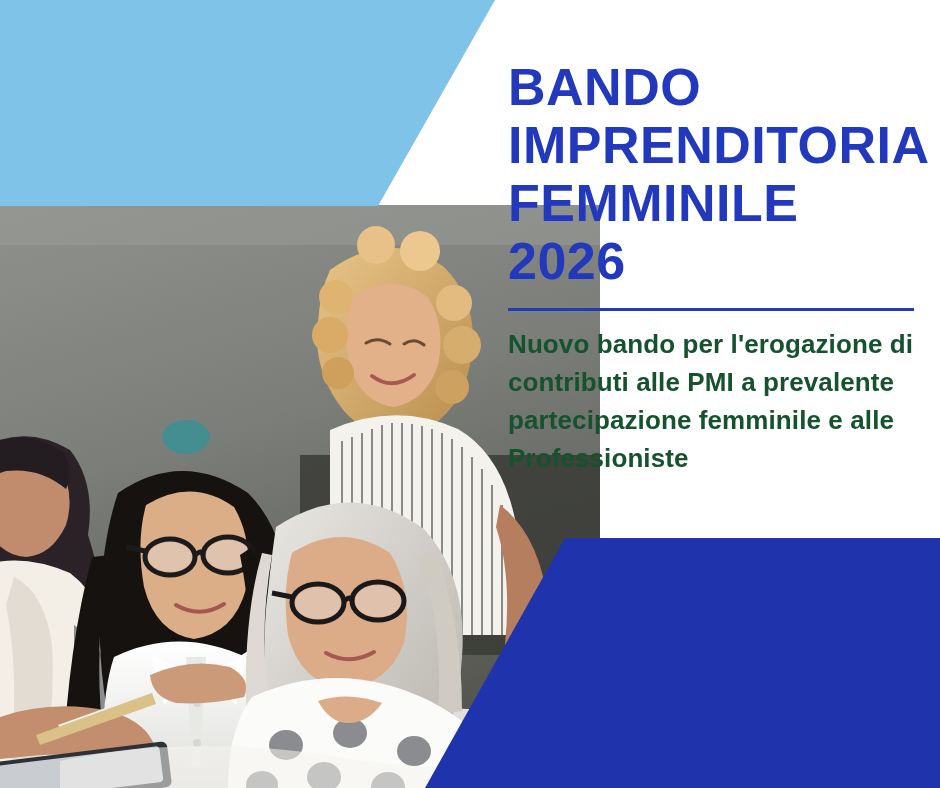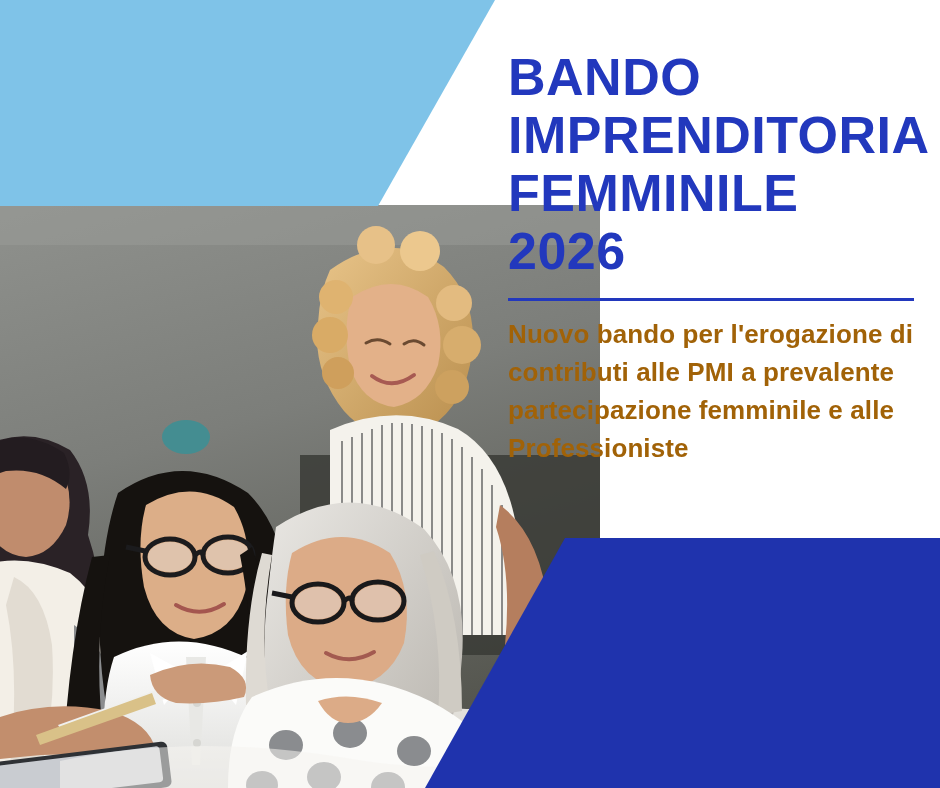--- a/index.html
+++ b/index.html
@@ -59,21 +59,21 @@
     width: 540px;
     height: 258px;
     background: #1F33AD;
     clip-path: polygon(165px 8px, 540px 8px, 540px 258px, 25px 258px);
   }
 
   
   .text-panel {
     position: absolute;
     left: 508px;
-    top: 48px;
+    top: 58px;
     width: 416px;
   }
 
   .headline {
     margin: 0;
     color: #2238BD;
     font-family: "Liberation Sans", sans-serif;
     font-weight: bold;
     font-size: 52px;
     line-height: 58px;
@@ -84,21 +84,21 @@
 
   .divider {
     margin: 18px 0 0 0;
     width: 406px;
     height: 3px;
     background: #2238BD;
   }
 
   .subhead {
     margin: 14px 0 0 0;
-    color: #a16207;
+    color: #14532d;
     font-family: "Liberation Sans", sans-serif;
     font-weight: bold;
     font-size: 26px;
     line-height: 38px;
     letter-spacing: 0.1px;
   }
 </style>
 </head>
 <body>
 

